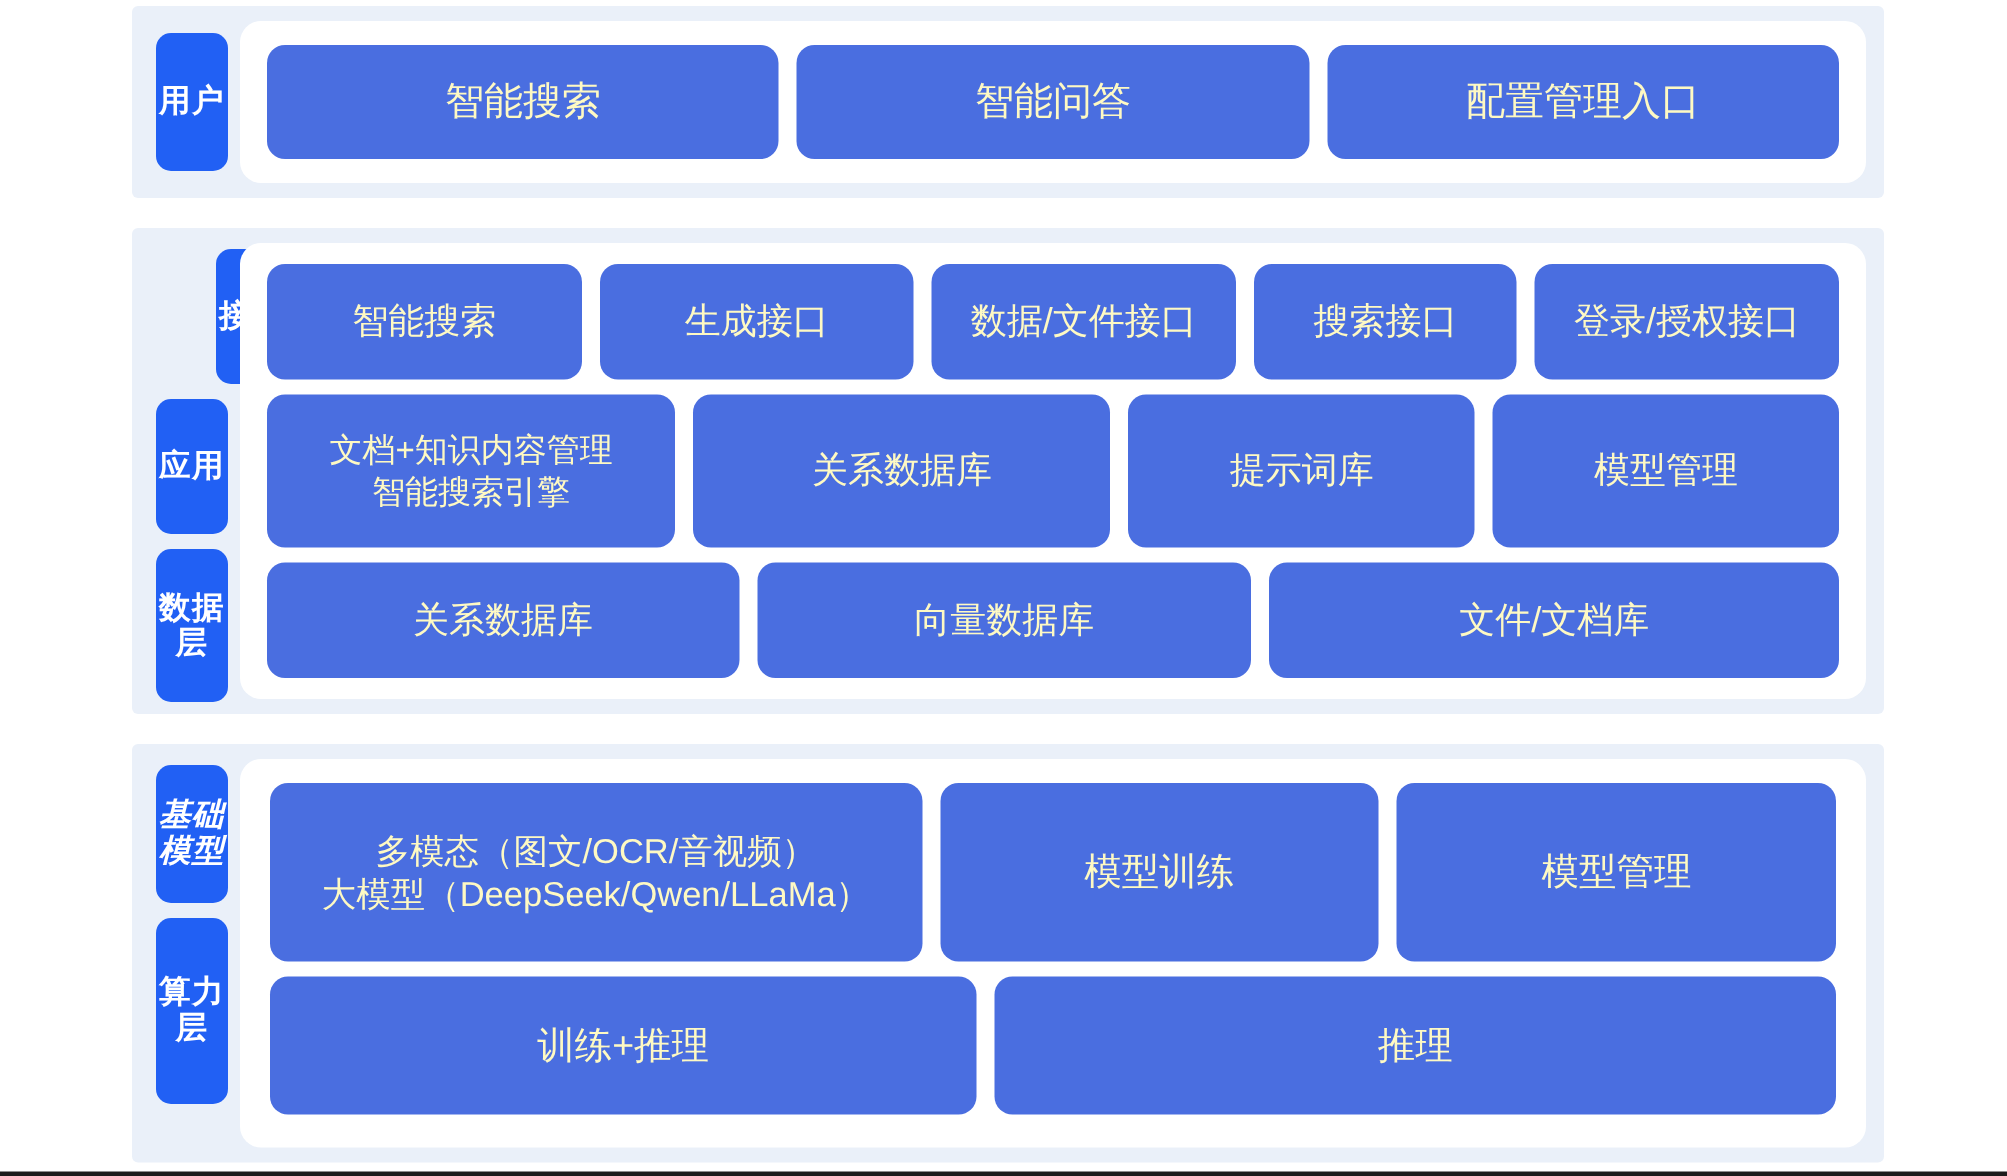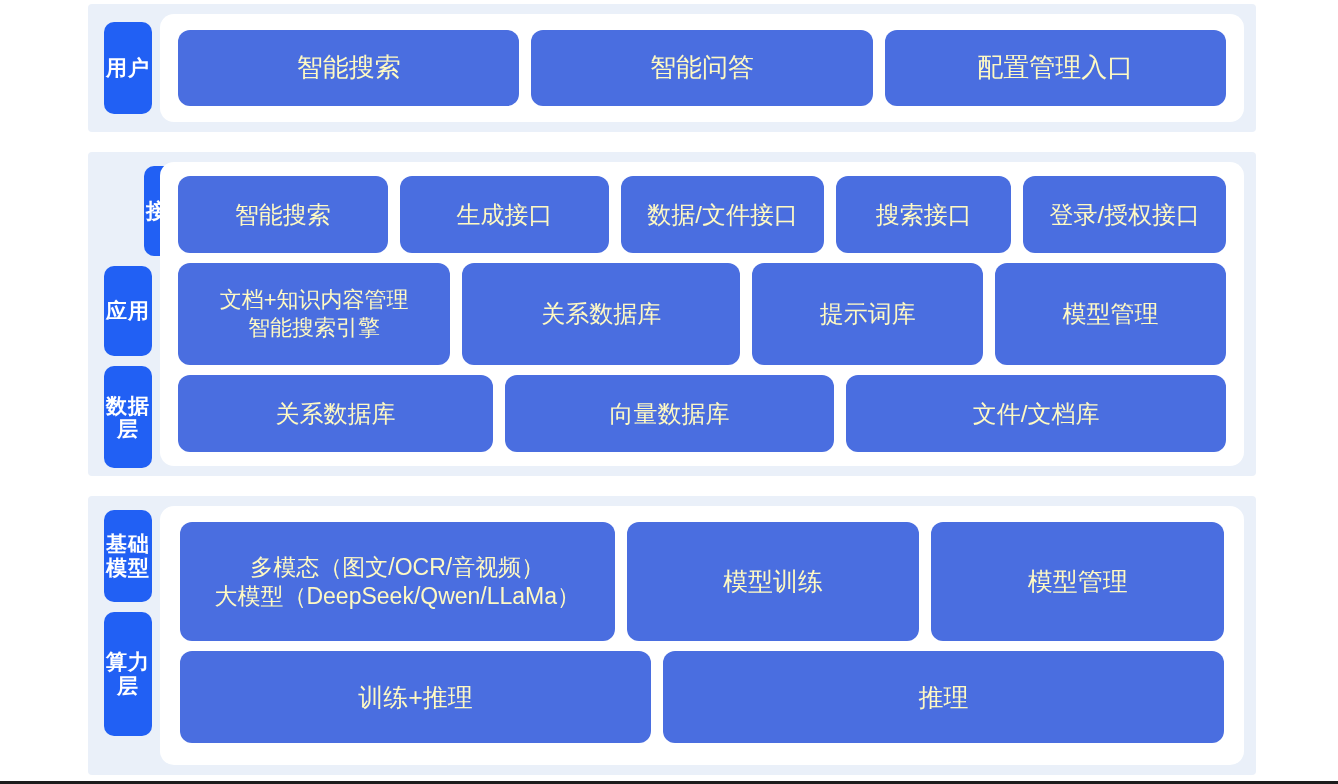--- a/index.html
+++ b/index.html
@@ -71,21 +71,21 @@
 
   .section-users  .rail { padding-top: 18px; padding-bottom: 18px; }
   .section-users  .rail-chip { height: 92px; }
 
   .section-middle .rail { justify-content: flex-start; gap: 10px; padding-top: 14px; }
   .rail-chip-interface { height: 92px; margin-left: 40px; }
   .rail-chip-app       { height: 92px; }
   .rail-chip-data      { height: 104px; }
 
   .section-infra  .rail { justify-content: flex-start; gap: 10px; padding-top: 14px; }
-  .rail-chip-model { height: 92px; }
+  .rail-chip-model { height: 92px; font-style: italic; }
   .rail-chip-compute { height: 124px; }
 
   
   .panel {
     flex: 1 1 auto;
     background: #ffffff;
     border-radius: 14px;
     margin: 10px 12px 10px 8px;
     padding: 14px 18px;
     display: flex;

